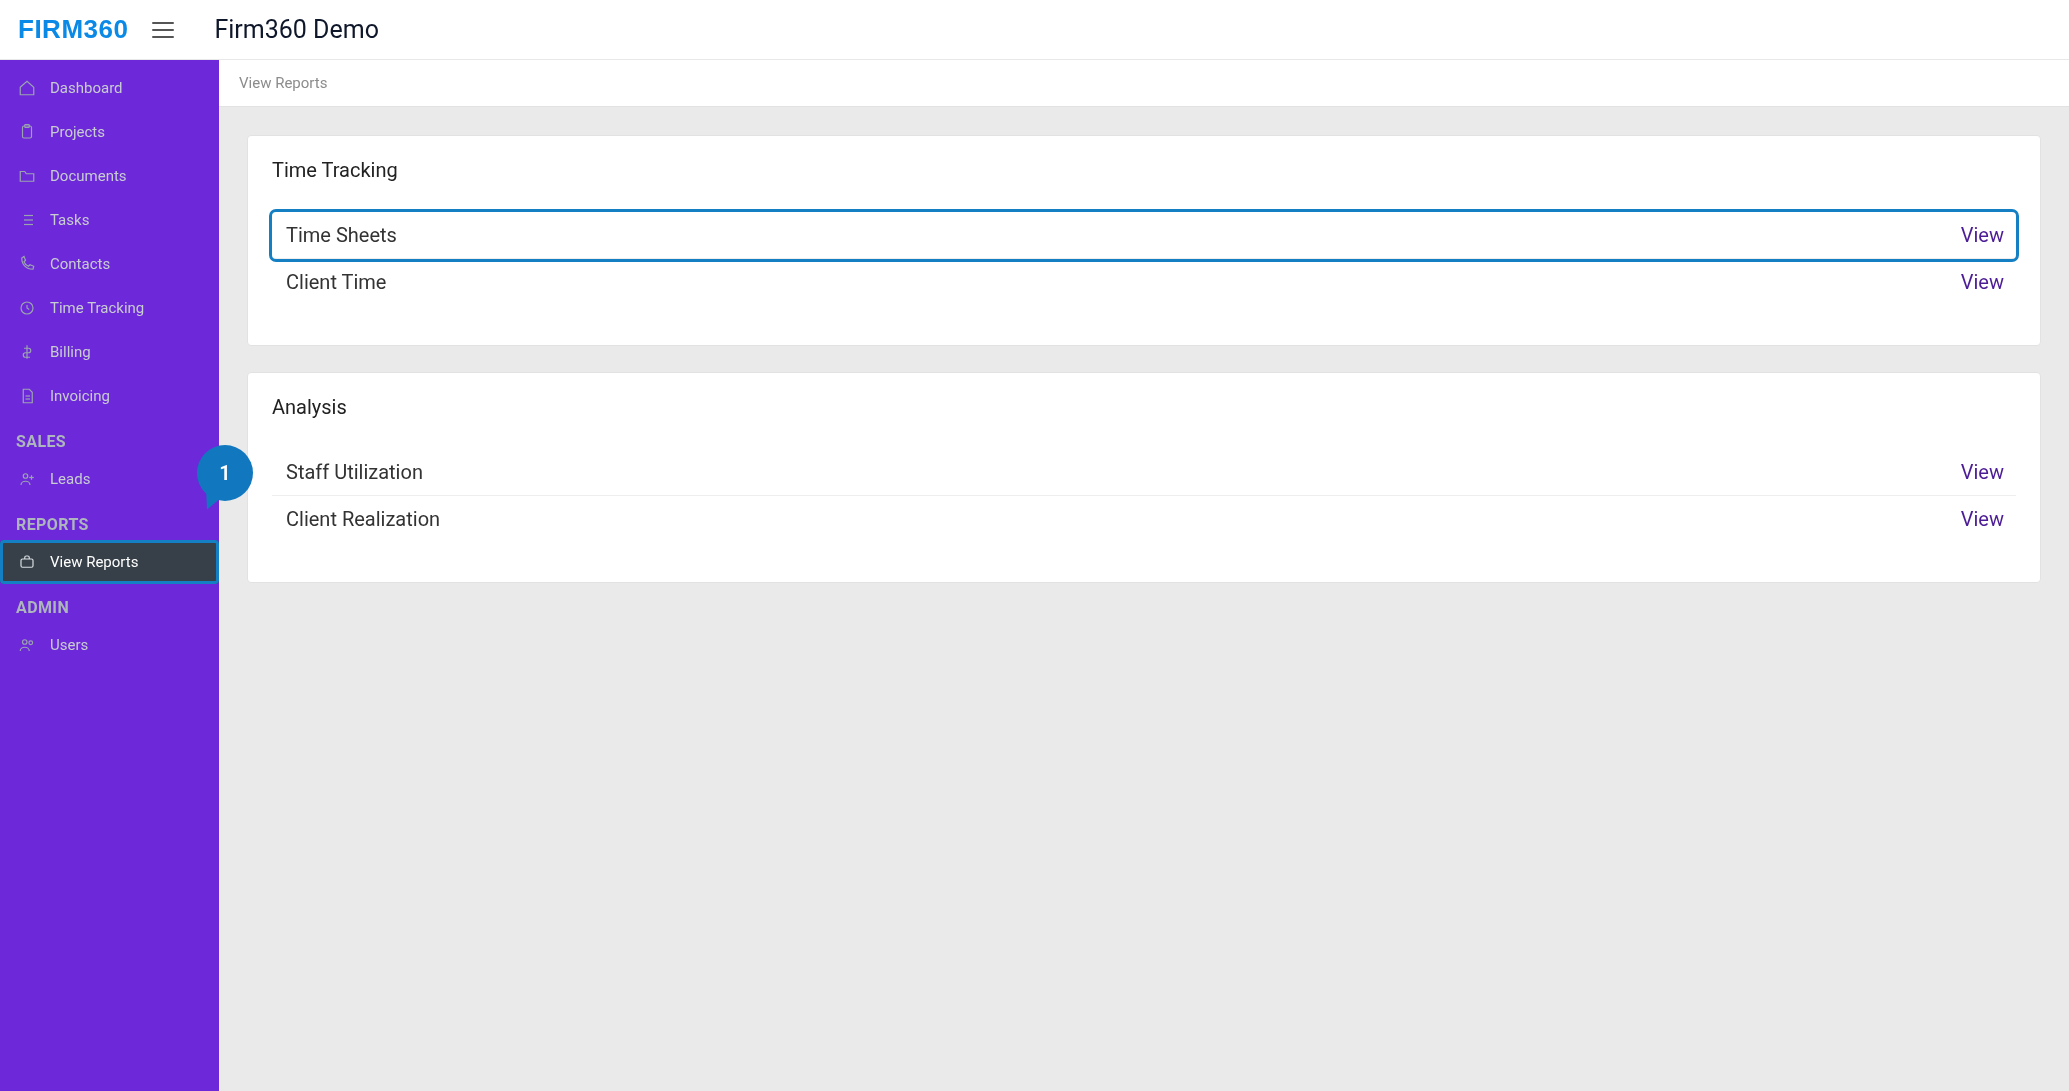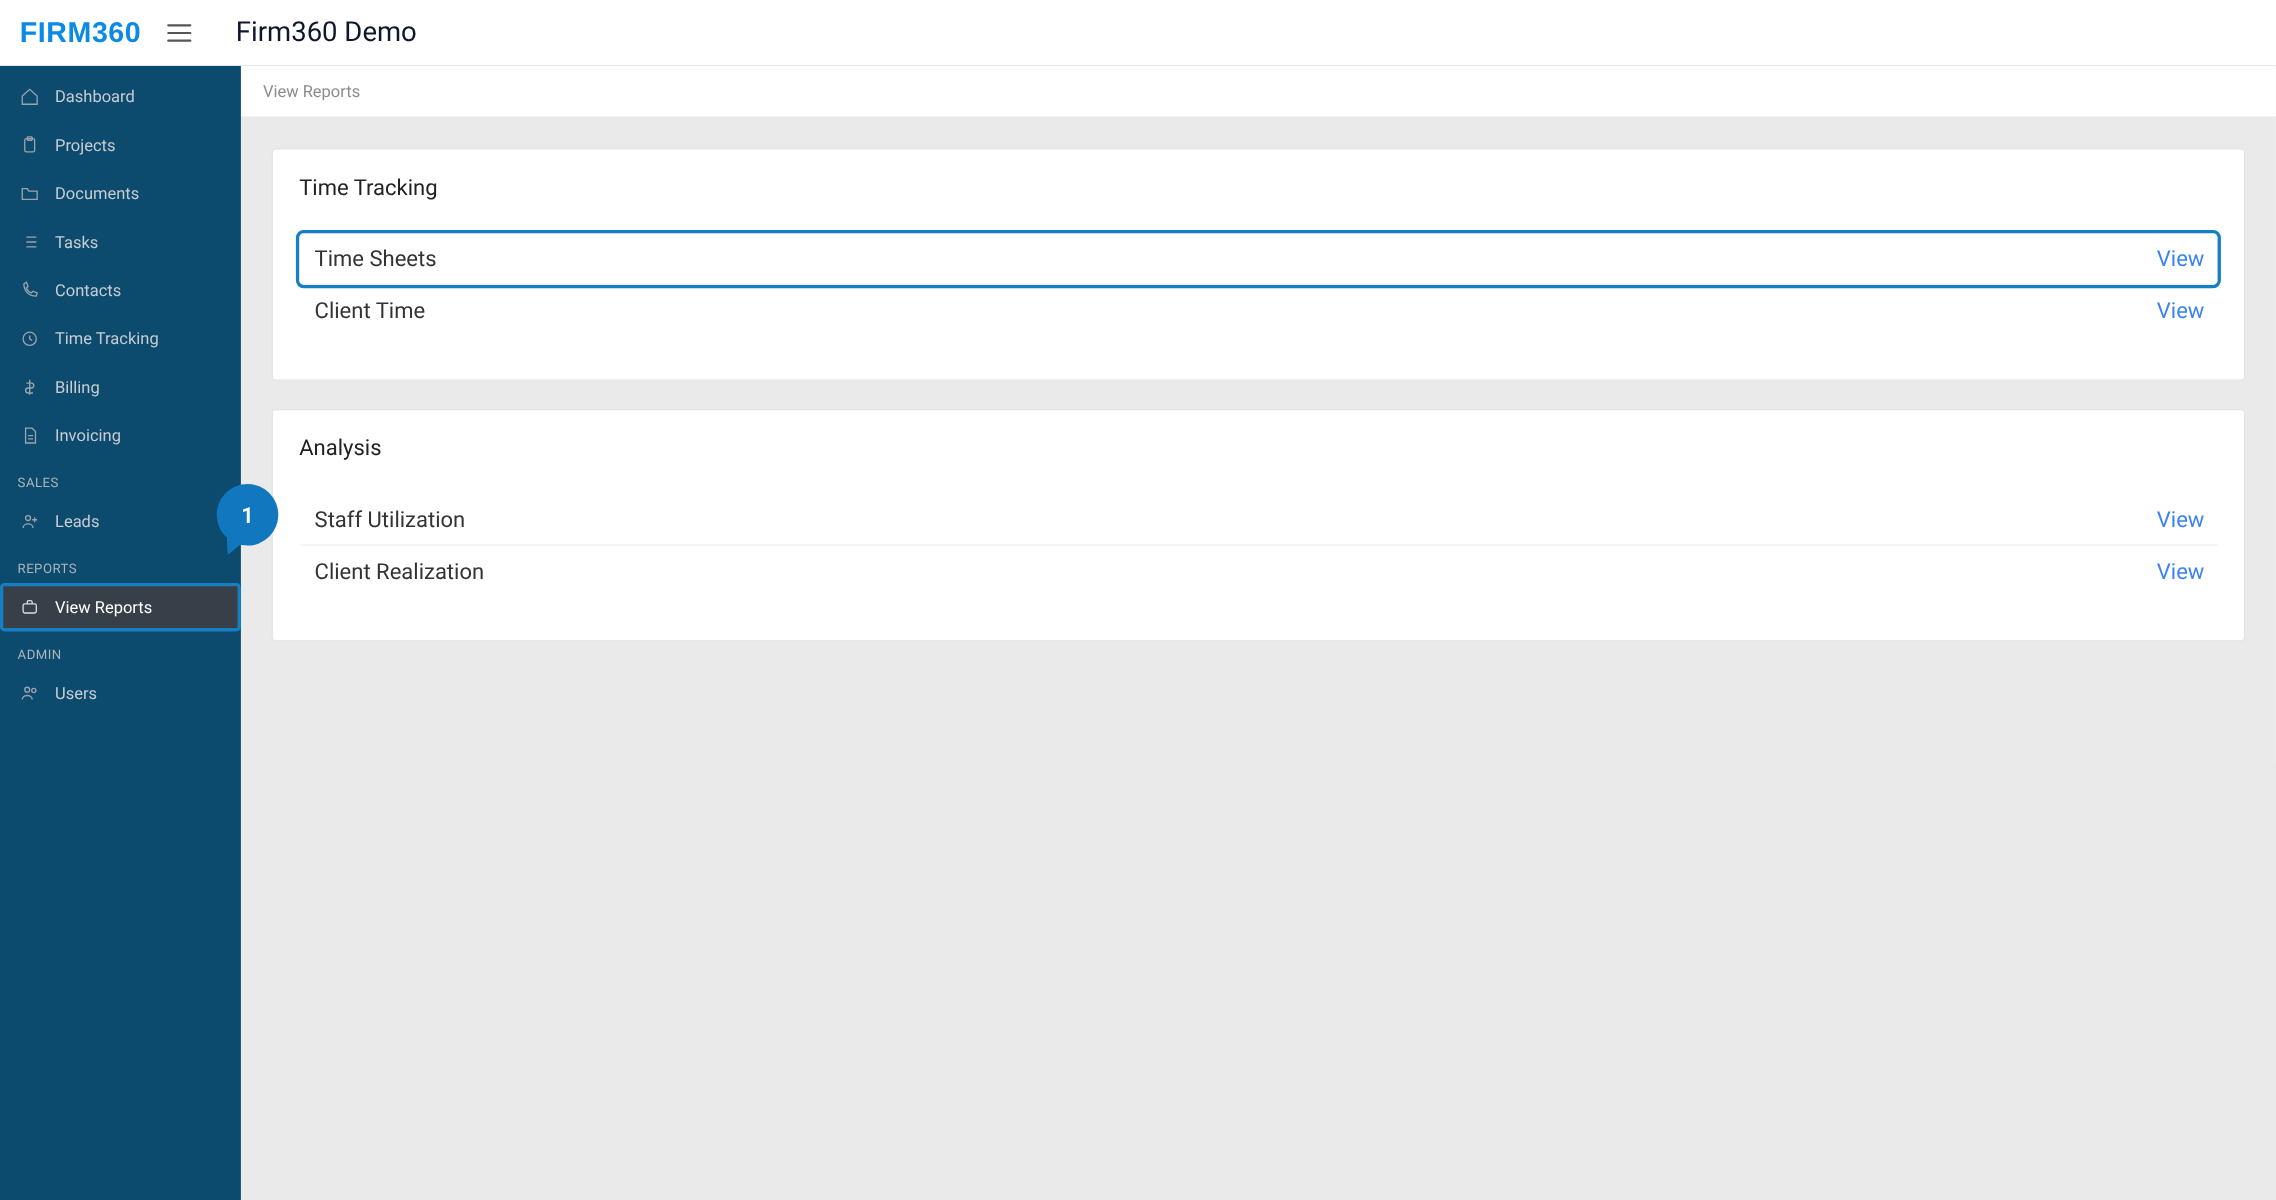--- a/index.html
+++ b/index.html
@@ -53,30 +53,30 @@
 
   
   .app {
     display: flex;
     height: calc(100% - 60px);
   }
 
   
   .sidebar {
     width: 219px;
-    background: #0c4a6e;
+    background: #6d28d9;
     color: #c8cdd2;
     padding-top: 6px;
     flex-shrink: 0;
     font-size: 15px;
     position: relative;
   }
   .sidebar .section-label {
-    font-size: 12px;
-    font-weight: 400;
+    font-size: 16px;
+    font-weight: 700;
     letter-spacing: 0.4px;
     color: #adb5bd;
     padding: 14px 16px 6px 16px;
     text-transform: uppercase;
   }
   .nav-item {
     display: flex;
     align-items: center;
     gap: 14px;
     padding: 13px 16px 13px 18px;
@@ -176,21 +176,21 @@
     color: #333;
     border-bottom: 1px solid #eee;
   }
   .report-row:last-child { border-bottom: none; }
   .report-row.highlight {
     outline: 3px solid #157fc4;
     border-radius: 4px;
     border-bottom: 1px solid #eee;
   }
   .view-link {
-    color: #3b82f6;
+    color: #4c1d95;
     text-decoration: none;
     cursor: pointer;
   }
 </style>
 </head>
 <body>
 
 <div class="topbar">
   <div class="logo">FIRM360</div>
   <div class="menu-toggle">

